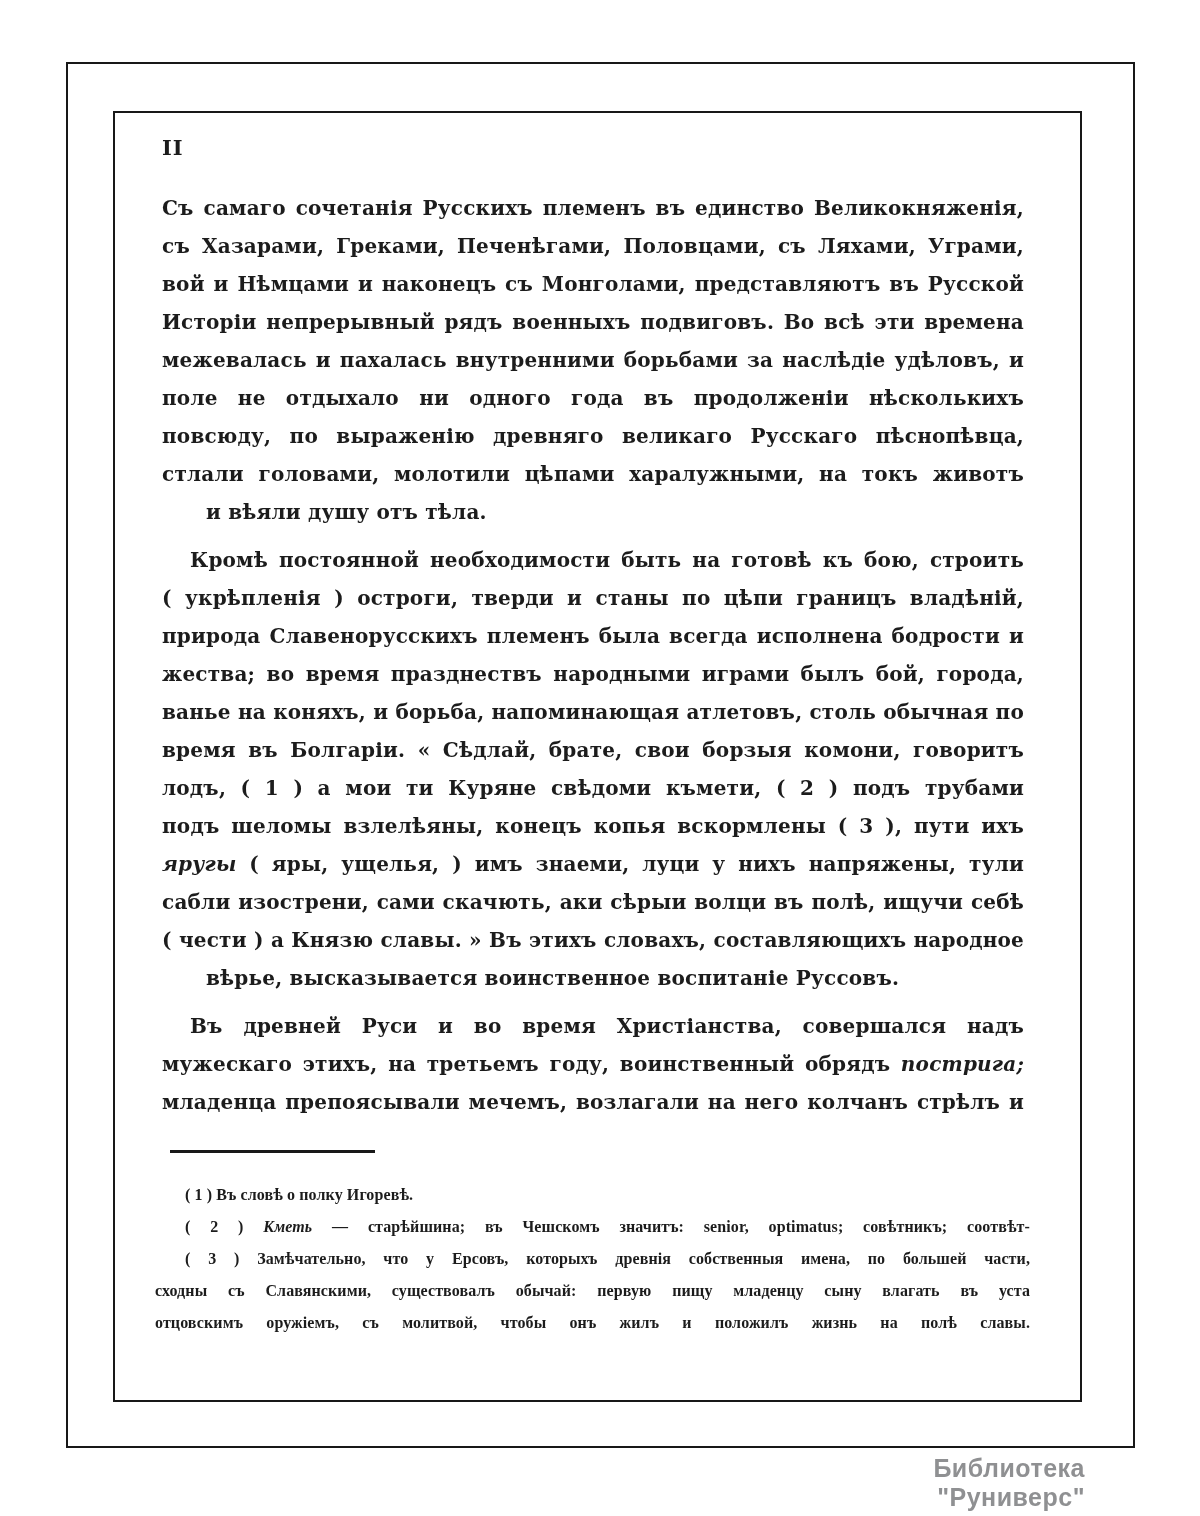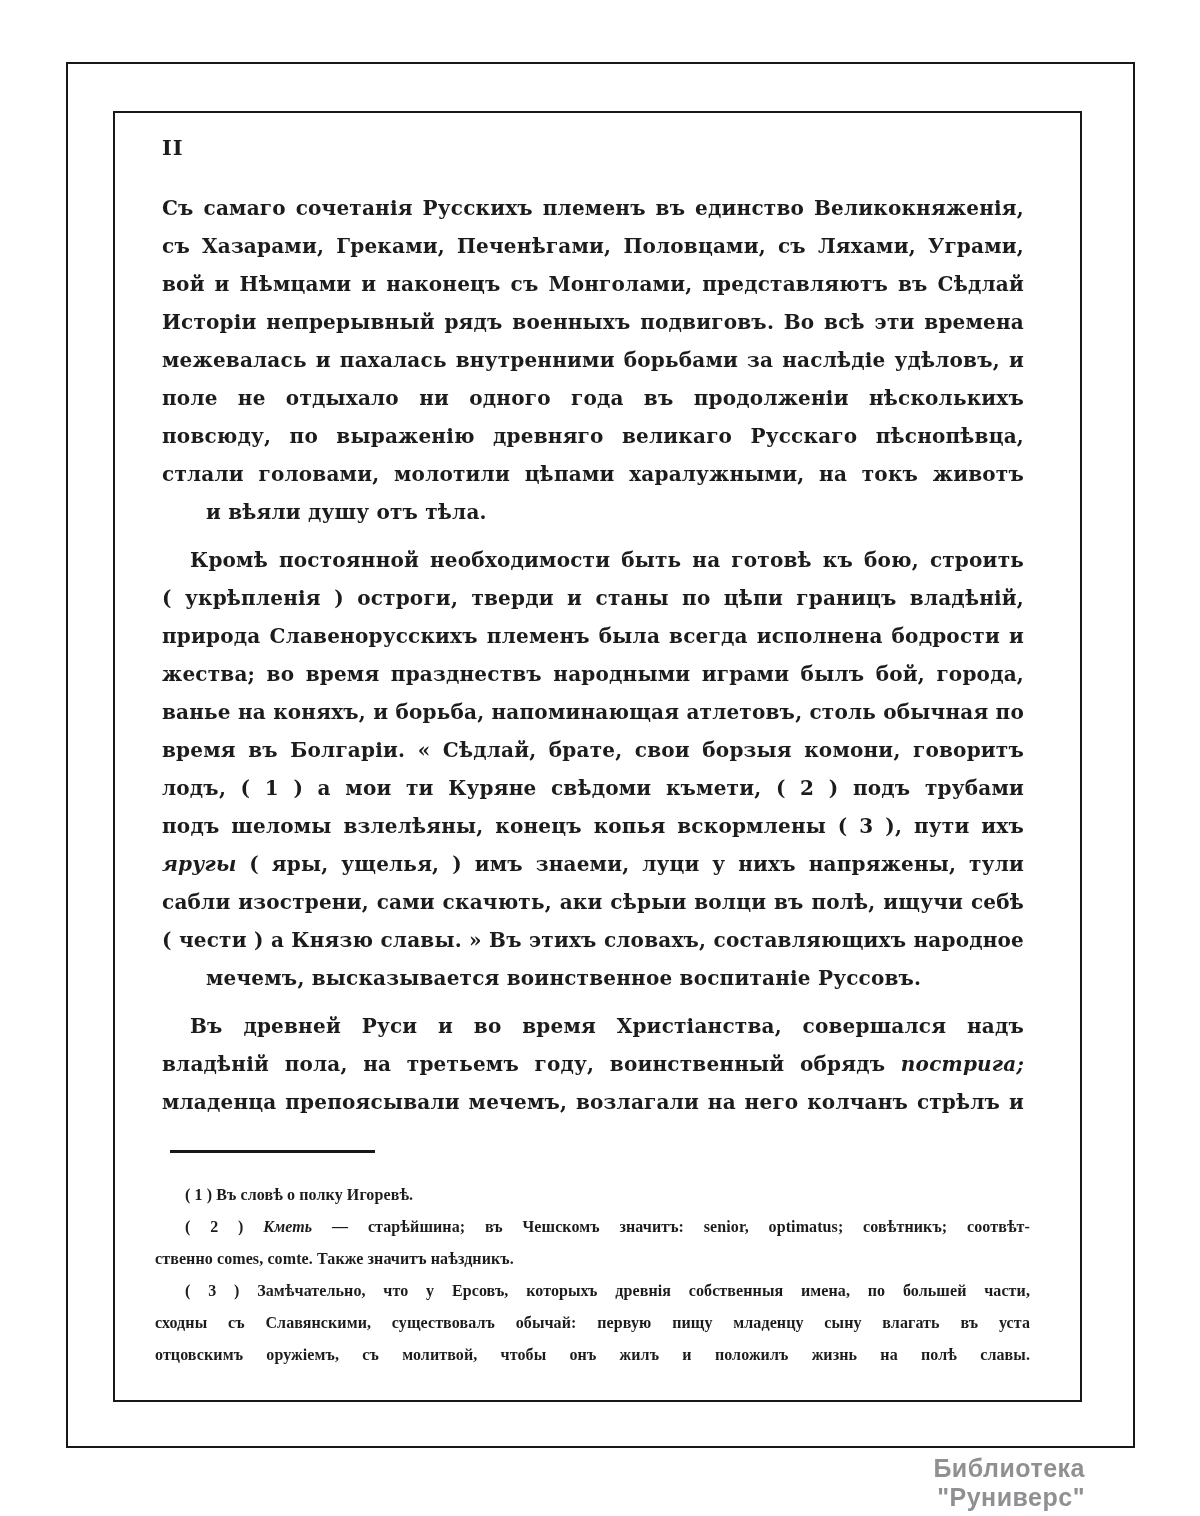--- a/index.html
+++ b/index.html
@@ -64,52 +64,51 @@
 <body>
 
 <div class="scan">
   <div class="outer-frame"></div>
   <div class="inner-frame">
     <div class="page-num">II</div>
     <div class="text-body">
         <div class="paragraph">
           <div class="line"><span>Съ самаго сочетанія Русскихъ племенъ въ единство Великокняженія, битвы</span></div>
           <div class="line"><span>съ Хазарами, Греками, Печенѣгами, Половцами, съ Ляхами, Уграми, Лит-</span></div>
-          <div class="line"><span>вой и Нѣмцами и наконецъ съ Монголами, представляютъ въ Сѣдлай</span></div>
+          <div class="line"><span>вой и Нѣмцами и наконецъ съ Монголами, представляютъ въ Русской</span></div>
           <div class="line"><span>Исторіи непрерывный рядъ военныхъ подвиговъ. Во всѣ эти времена Русь</span></div>
           <div class="line"><span>межевалась и пахалась внутренними борьбами за наслѣдіе удѣловъ, и это</span></div>
           <div class="line"><span>поле не отдыхало ни одного года въ продолженіи нѣсколькихъ столѣтій;</span></div>
           <div class="line"><span>повсюду, по выраженію древняго великаго Русскаго пѣснопѣвца, снопы</span></div>
           <div class="line"><span>стлали головами, молотили цѣпами харалужными, на токъ животъ клали</span></div>
           <div class="line no-just"><span>и вѣяли душу отъ тѣла.</span></div>
         </div>
         <div class="paragraph indent">
           <div class="line"><span>Кромѣ постоянной необходимости быть на готовѣ къ бою, строить города</span></div>
           <div class="line"><span>( укрѣпленія ) остроги, тверди и станы по цѣпи границъ владѣній, сама</span></div>
           <div class="line"><span>природа Славенорусскихъ племенъ была всегда исполнена бодрости и му-</span></div>
           <div class="line"><span>жества; во время празднествъ народными играми былъ бой, города, гарцо-</span></div>
           <div class="line"><span>ванье на коняхъ, и борьба, напоминающая атлетовъ, столь обычная по сіе</span></div>
           <div class="line"><span>время въ Болгаріи. « Сѣдлай, брате, свои борзыя комони, говоритъ Всево-</span></div>
           <div class="line"><span>лодъ, ( 1 ) а мои ти Куряне свѣдоми къмети, ( 2 ) подъ трубами повиты,</span></div>
           <div class="line"><span>подъ шеломы взлелѣяны, конецъ копья вскормлены ( 3 ), пути ихъ вѣдоми,</span></div>
           <div class="line"><i>яругы</i><span> ( яры, ущелья, ) имъ знаеми, луци у нихъ напряжены, тули оттворени,</span></div>
           <div class="line"><span>сабли изострени, сами скачють, аки сѣрыи волци въ полѣ, ищучи себѣ чти</span></div>
           <div class="line"><span>( чести ) а Князю славы. » Въ этихъ словахъ, составляющихъ народное по-</span></div>
-          <div class="line no-just"><span>мечемъ, высказывается воинственное воспитаніе Руссовъ.</span></div>
+          <div class="line no-just"><span>вѣрье, высказывается воинственное воспитаніе Руссовъ.</span></div>
         </div>
         <div class="paragraph indent">
           <div class="line"><span>Въ древней Руси и во время Христіанства, совершался надъ младенцемъ</span></div>
-          <div class="line"><span>владѣній пола, на третьемъ году, воинственный обрядъ </span><i>пострига;</i></div>
+          <div class="line"><span>мужескаго этихъ, на третьемъ году, воинственный обрядъ </span><i>пострига;</i></div>
           <div class="line"><span>младенца препоясывали мечемъ, возлагали на него колчанъ стрѣлъ и са-</span></div>
         </div>
       </div>
     <div class="fn-rule"></div>
     <div class="footnotes">
         <div class="fn-line indent no-just"><span>( 1 ) Въ словѣ о полку Игоревѣ.</span></div>
         <div class="fn-line indent"><span>( 2 ) </span><i>Кметь</i><span> — старѣйшина; въ Чешскомъ значитъ: senior, optimatus; совѣтникъ; соотвѣт-</span></div>
-        <div class="fn-line no-just"><span>ственно comes, comte. Также значитъ наѣздникъ.</span></div>
         <div class="fn-line indent"><span>( 3 ) Замѣчательно, что у Ерсовъ, которыхъ древнія собственныя имена, по большей части,</span></div>
         <div class="fn-line"><span>сходны съ Славянскими, существовалъ обычай: первую пищу младенцу сыну влагать въ уста</span></div>
         <div class="fn-line"><span>отцовскимъ оружіемъ, съ молитвой, чтобы онъ жилъ и положилъ жизнь на полѣ славы.</span></div>
       </div>
   </div>
   <div class="watermark">Библиотека "Руниверс"</div>
 </div>
 
 </body></html>

